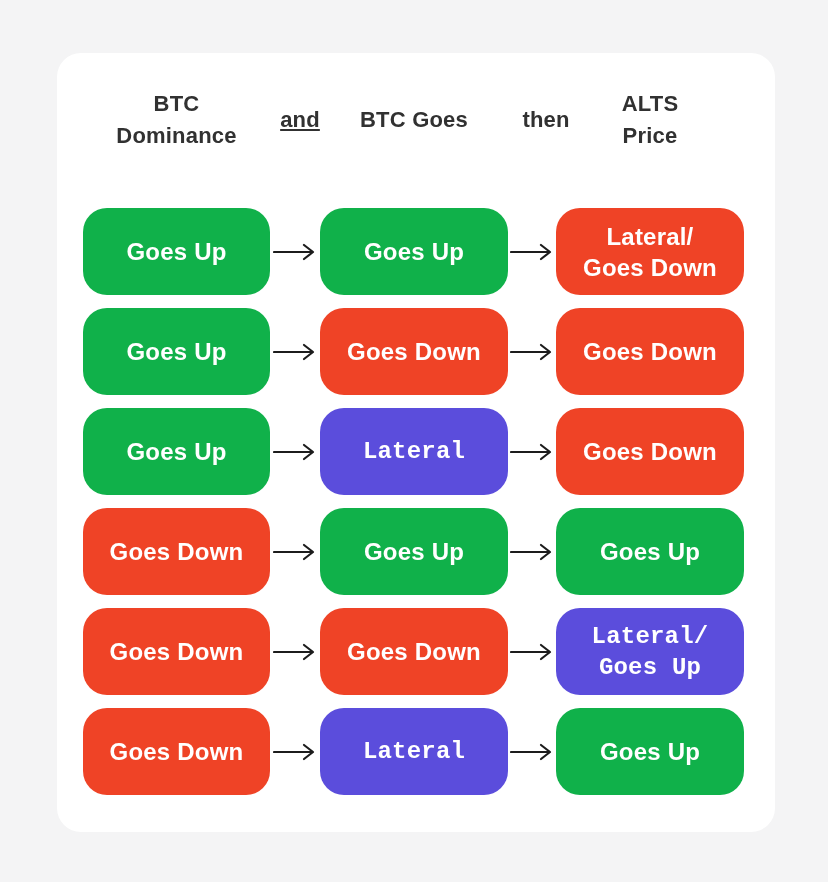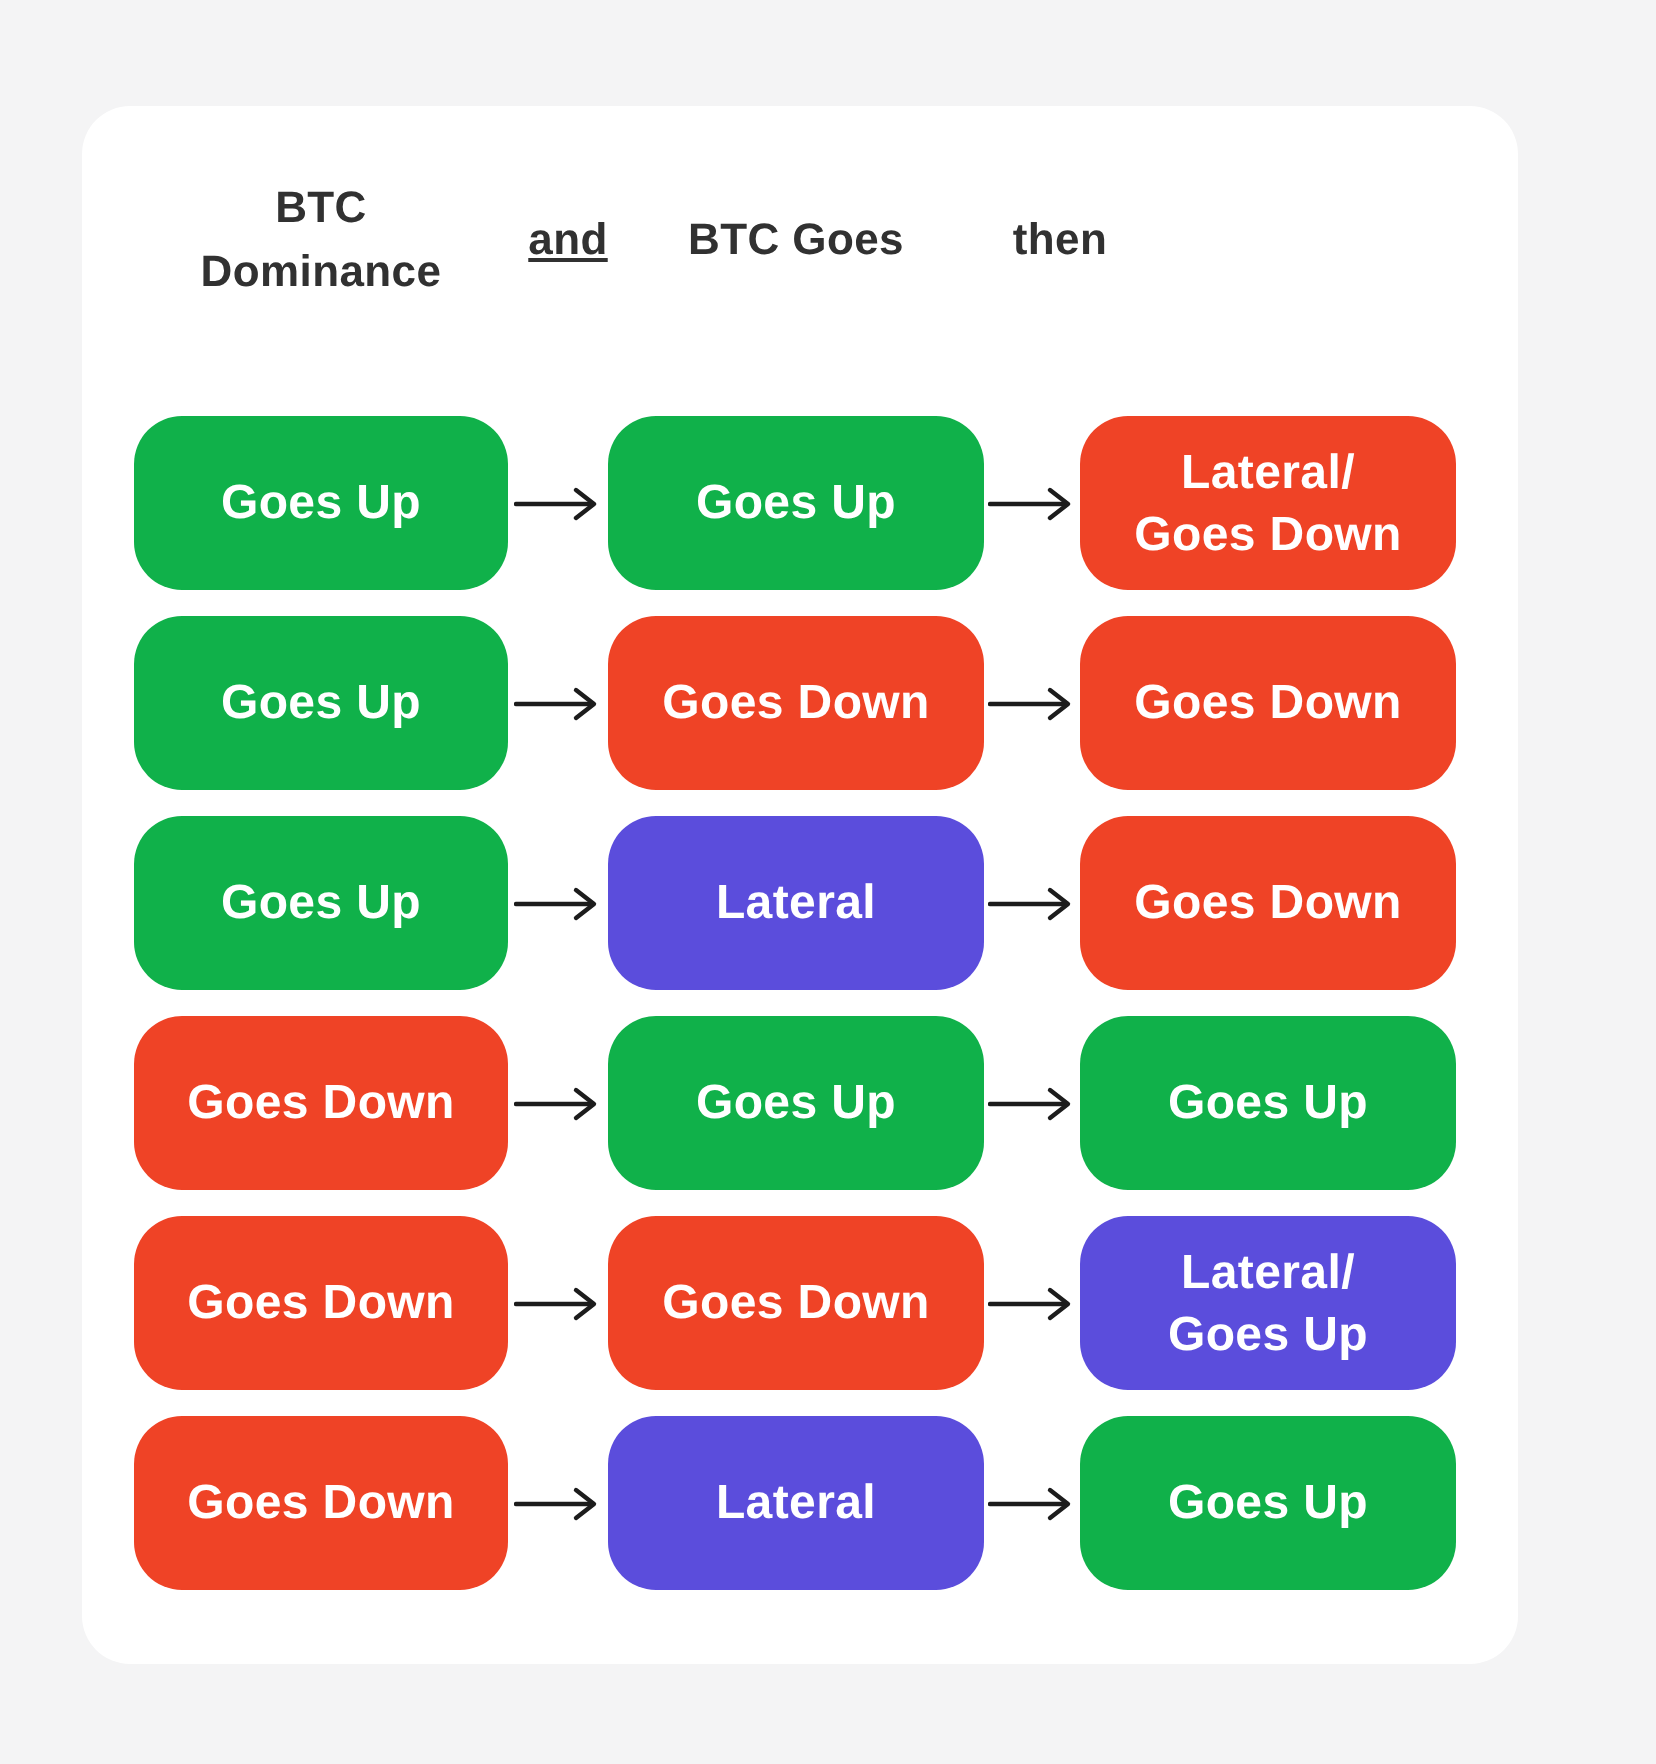--- a/index.html
+++ b/index.html
@@ -5,21 +5,21 @@
   * { margin: 0; padding: 0; box-sizing: border-box; }
   html, body {
     width: 828px; height: 882px;
     font-family: "Liberation Sans", "DejaVu Sans", sans-serif;
     background: var(--page_bg, #f4f4f5);
     position: relative;
     overflow: hidden;
   }
   .card {
     position: absolute;
-    left: 41px; top: 53px;
+    left: 57px; top: 53px;
     width: 718px; height: 779px;
     background: var(--card_bg, #ffffff);
     border-radius: 24px;
     padding: 35px 31px 0 26px;
   }
   .grid-row {
     display: grid;
     grid-template-columns: 187px 50px 188px 48px 188px;
     align-items: center;
   }
@@ -51,21 +51,21 @@
     text-align: center;
     color: var(--pill_text, #ffffff);
     font-size: 24px;
     font-weight: 700;
     line-height: 31px;
     white-space: pre-line;
     letter-spacing: 0.2px;
   }
   .pill[data-color="green"]  { background: var(--green, #10B14A); }
   .pill[data-color="red"]    { background: var(--red, #EF4326); }
-  .pill[data-color="purple"] { background: var(--purple, #5B4DDC); }
+  .pill[data-color="purple"] { background: var(--purple, #5B4DDC); font-family: Liberation Mono, monospace; }
   .arrow-cell {
     display: flex;
     align-items: center;
     justify-content: center;
   }
   .arrow-cell svg {
     stroke: var(--arrow, #1c1c1c);
     fill: none;
     stroke-width: 2.2;
     stroke-linecap: round;
@@ -76,20 +76,22 @@
 <body>
 
 <div class="card">
 
   <div class="grid-row header-row">
     <div class="hcell">BTC
 Dominance</div>
     <div class="hcell conj1">and</div>
     <div class="hcell">BTC Goes</div>
     <div class="hcell conj2">then</div>
+    <div class="hcell">ALTS
+Price</div>
   </div>
 
   <div class="grid-row pill-row">
     <div class="pill" data-color="green">Goes Up</div>
     <div class="arrow-cell">
         <svg width="44" height="18" viewBox="0 0 44 18">
           <line x1="1" y1="9" x2="39" y2="9"></line>
           <polyline points="31,2 40,9 31,16"></polyline>
         </svg>
       </div>

